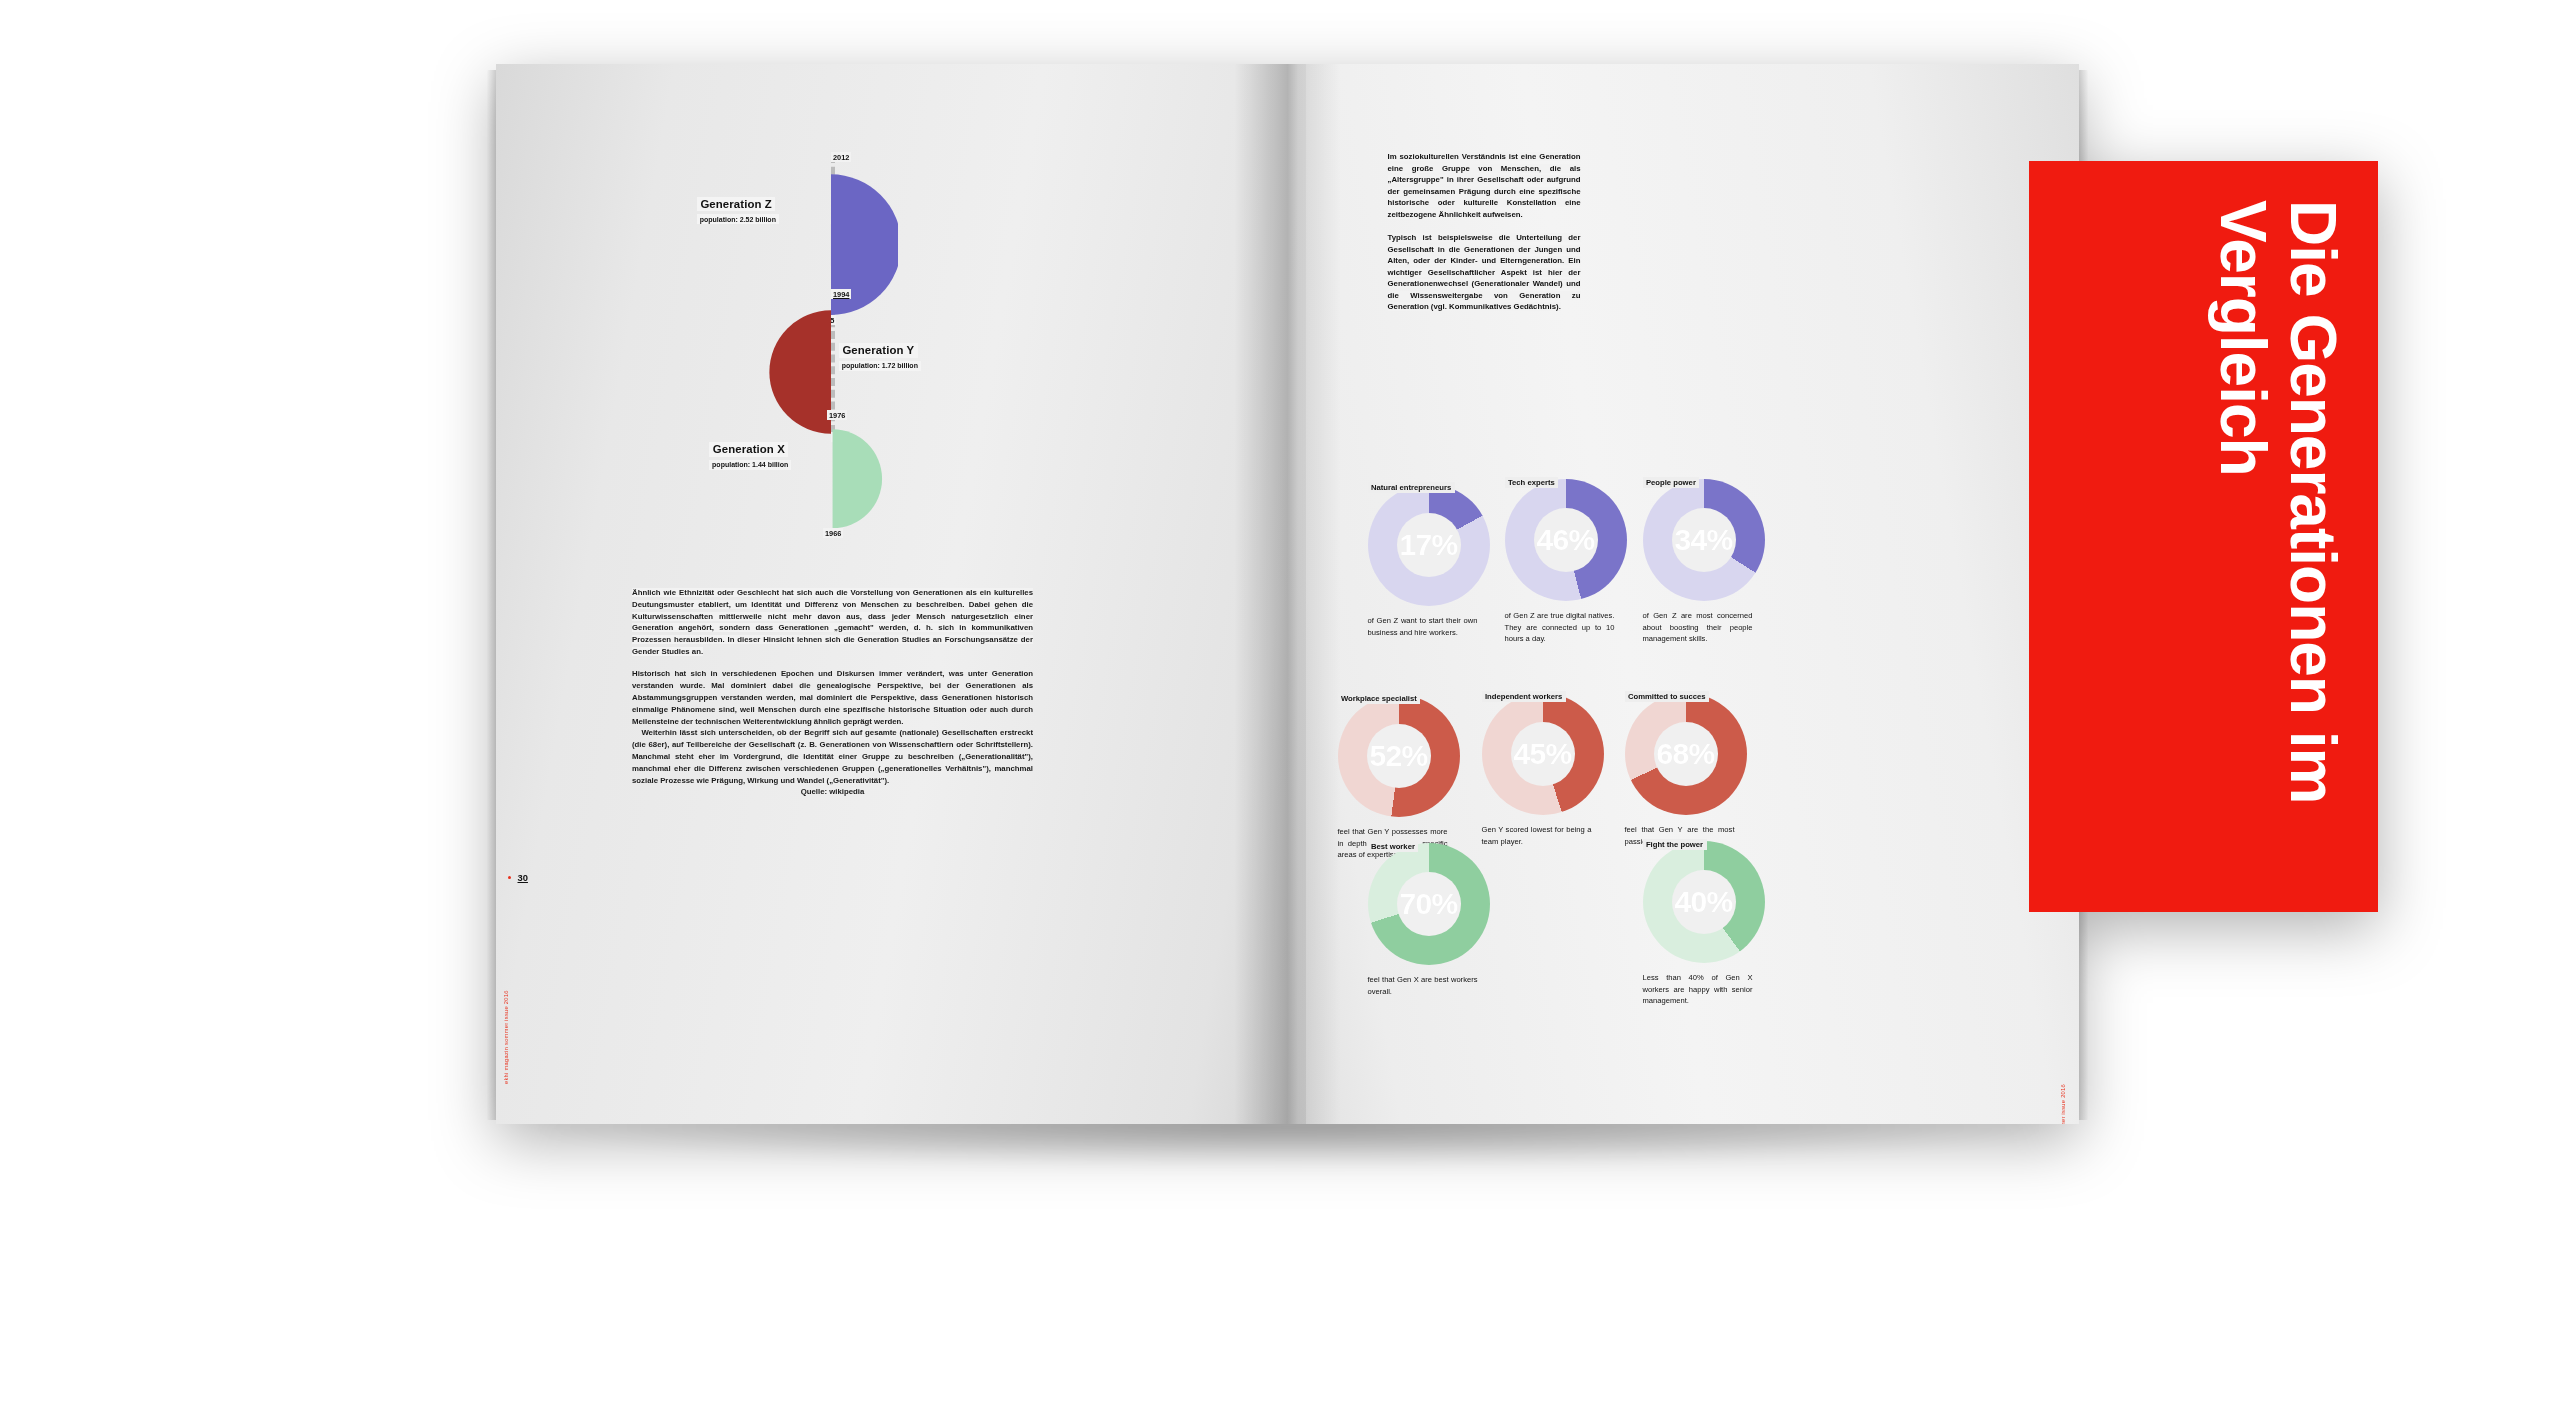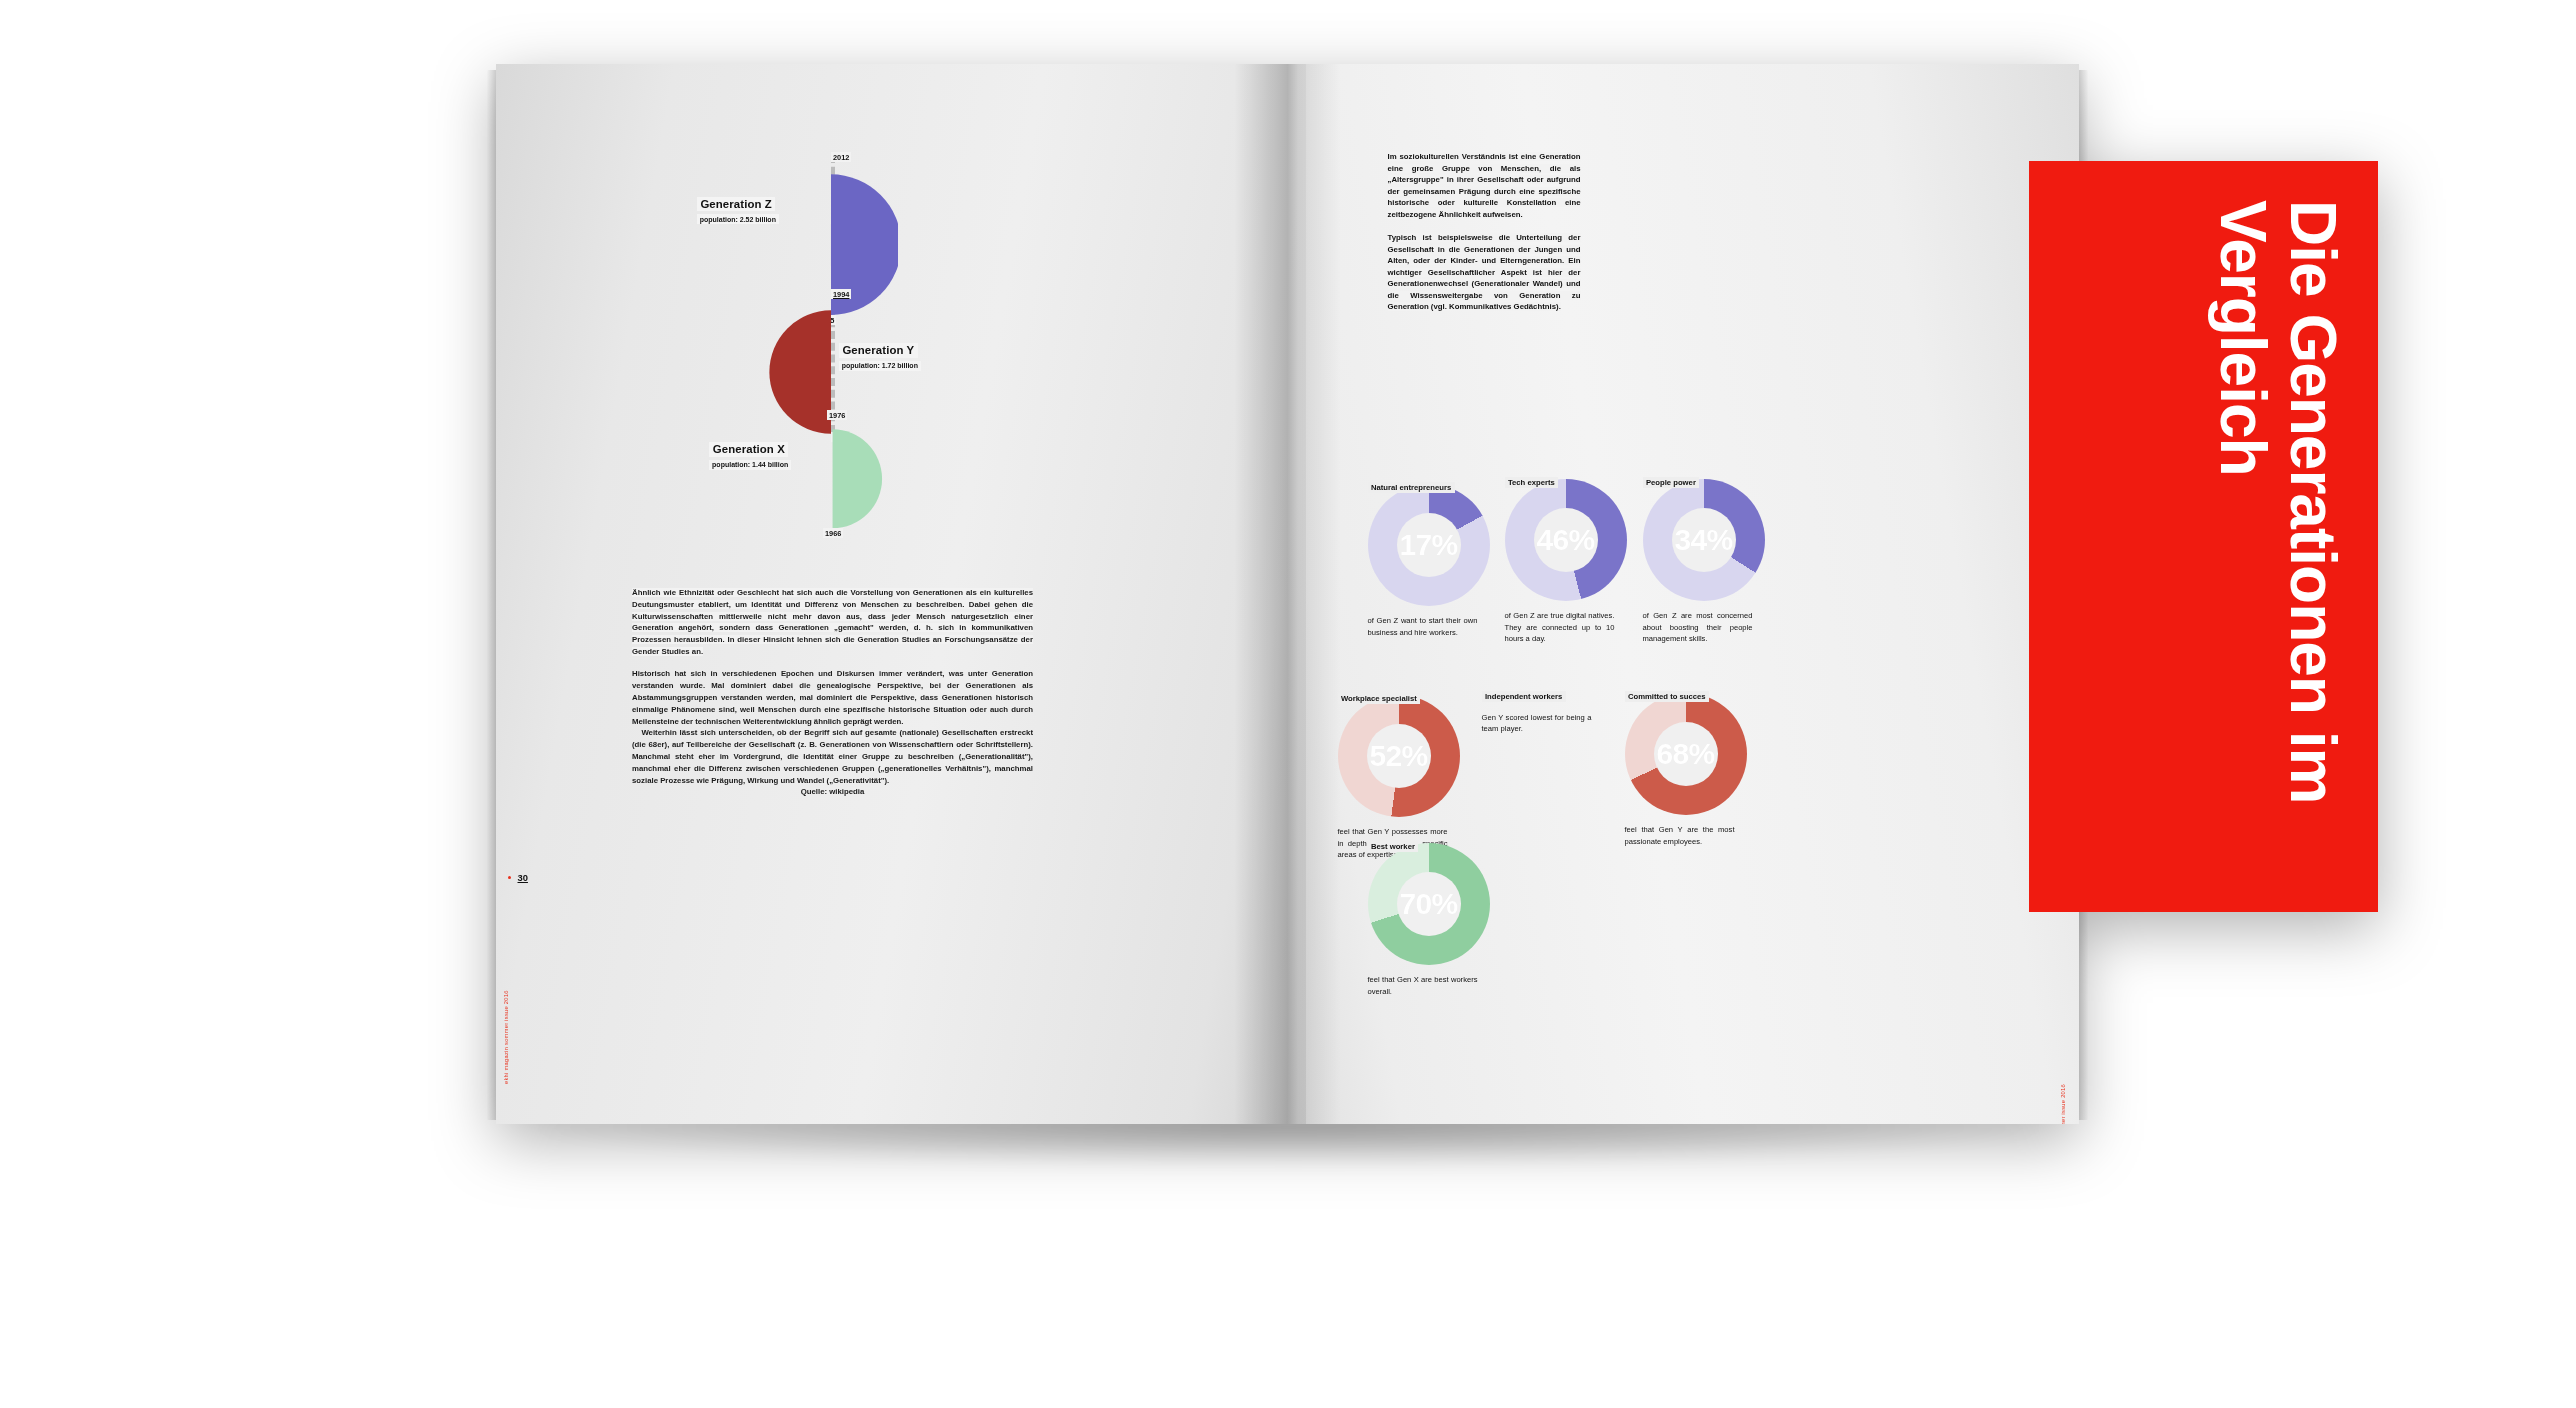--- a/index.html
+++ b/index.html
@@ -407,20 +407,25 @@
         <div class="donut-wrap">
           <div class="donut" style="background: conic-gradient(from 0deg, #cc5b4a 0% 52%, #f0d6d2 52% 100%);"></div>
           <div class="donut-hole"></div>
           <div class="donut-val">52%</div>
         </div>
         <div class="donut-caption">feel that Gen Y possesses more in depth knowledge in specific areas of expertise.</div>
       </div>
 
       <div class="donut-cell" style="left:176px; top:625px;">
         <span class="donut-title">Independent workers</span>
+        <div class="donut-wrap">
+          <div class="donut" style="background: conic-gradient(from 0deg, #cc5b4a 0% 45%, #f0d6d2 45% 100%);"></div>
+          <div class="donut-hole"></div>
+          <div class="donut-val">45%</div>
+        </div>
         <div class="donut-caption">Gen Y scored lowest for being a team player.</div>
       </div>
 
       <div class="donut-cell" style="left:319px; top:625px;">
         <span class="donut-title">Committed to succes</span>
         <div class="donut-wrap">
           <div class="donut" style="background: conic-gradient(from 0deg, #cc5b4a 0% 68%, #f0d6d2 68% 100%);"></div>
           <div class="donut-hole"></div>
           <div class="donut-val">68%</div>
         </div>
@@ -431,20 +436,29 @@
         <span class="donut-title">Best worker</span>
         <div class="donut-wrap">
           <div class="donut" style="background: conic-gradient(from 0deg, #8fce9f 0% 70%, #d9eede 70% 100%);"></div>
           <div class="donut-hole"></div>
           <div class="donut-val">70%</div>
         </div>
         <div class="donut-caption">feel that Gen X are best workers overall.</div>
       </div>
 
 
+      <div class="donut-cell" style="left:337px; top:773px;">
+        <span class="donut-title">Fight the power</span>
+        <div class="donut-wrap">
+          <div class="donut" style="background: conic-gradient(from 0deg, #8fce9f 0% 40%, #d9eede 40% 100%);"></div>
+          <div class="donut-hole"></div>
+          <div class="donut-val">40%</div>
+        </div>
+        <div class="donut-caption">Less than 40% of Gen X workers are happy with senior management.</div>
+      </div>
 
       <div class="folio-dot-r"></div>
       <div class="folio-right">31</div>
       <div class="side-note side-note-right">ekhi magazin sommer issue 2016</div>
     </div>
 
     <div class="gutter" style="left:738px;"></div>
 
     <div class="red-panel">
       <div class="red-title">

